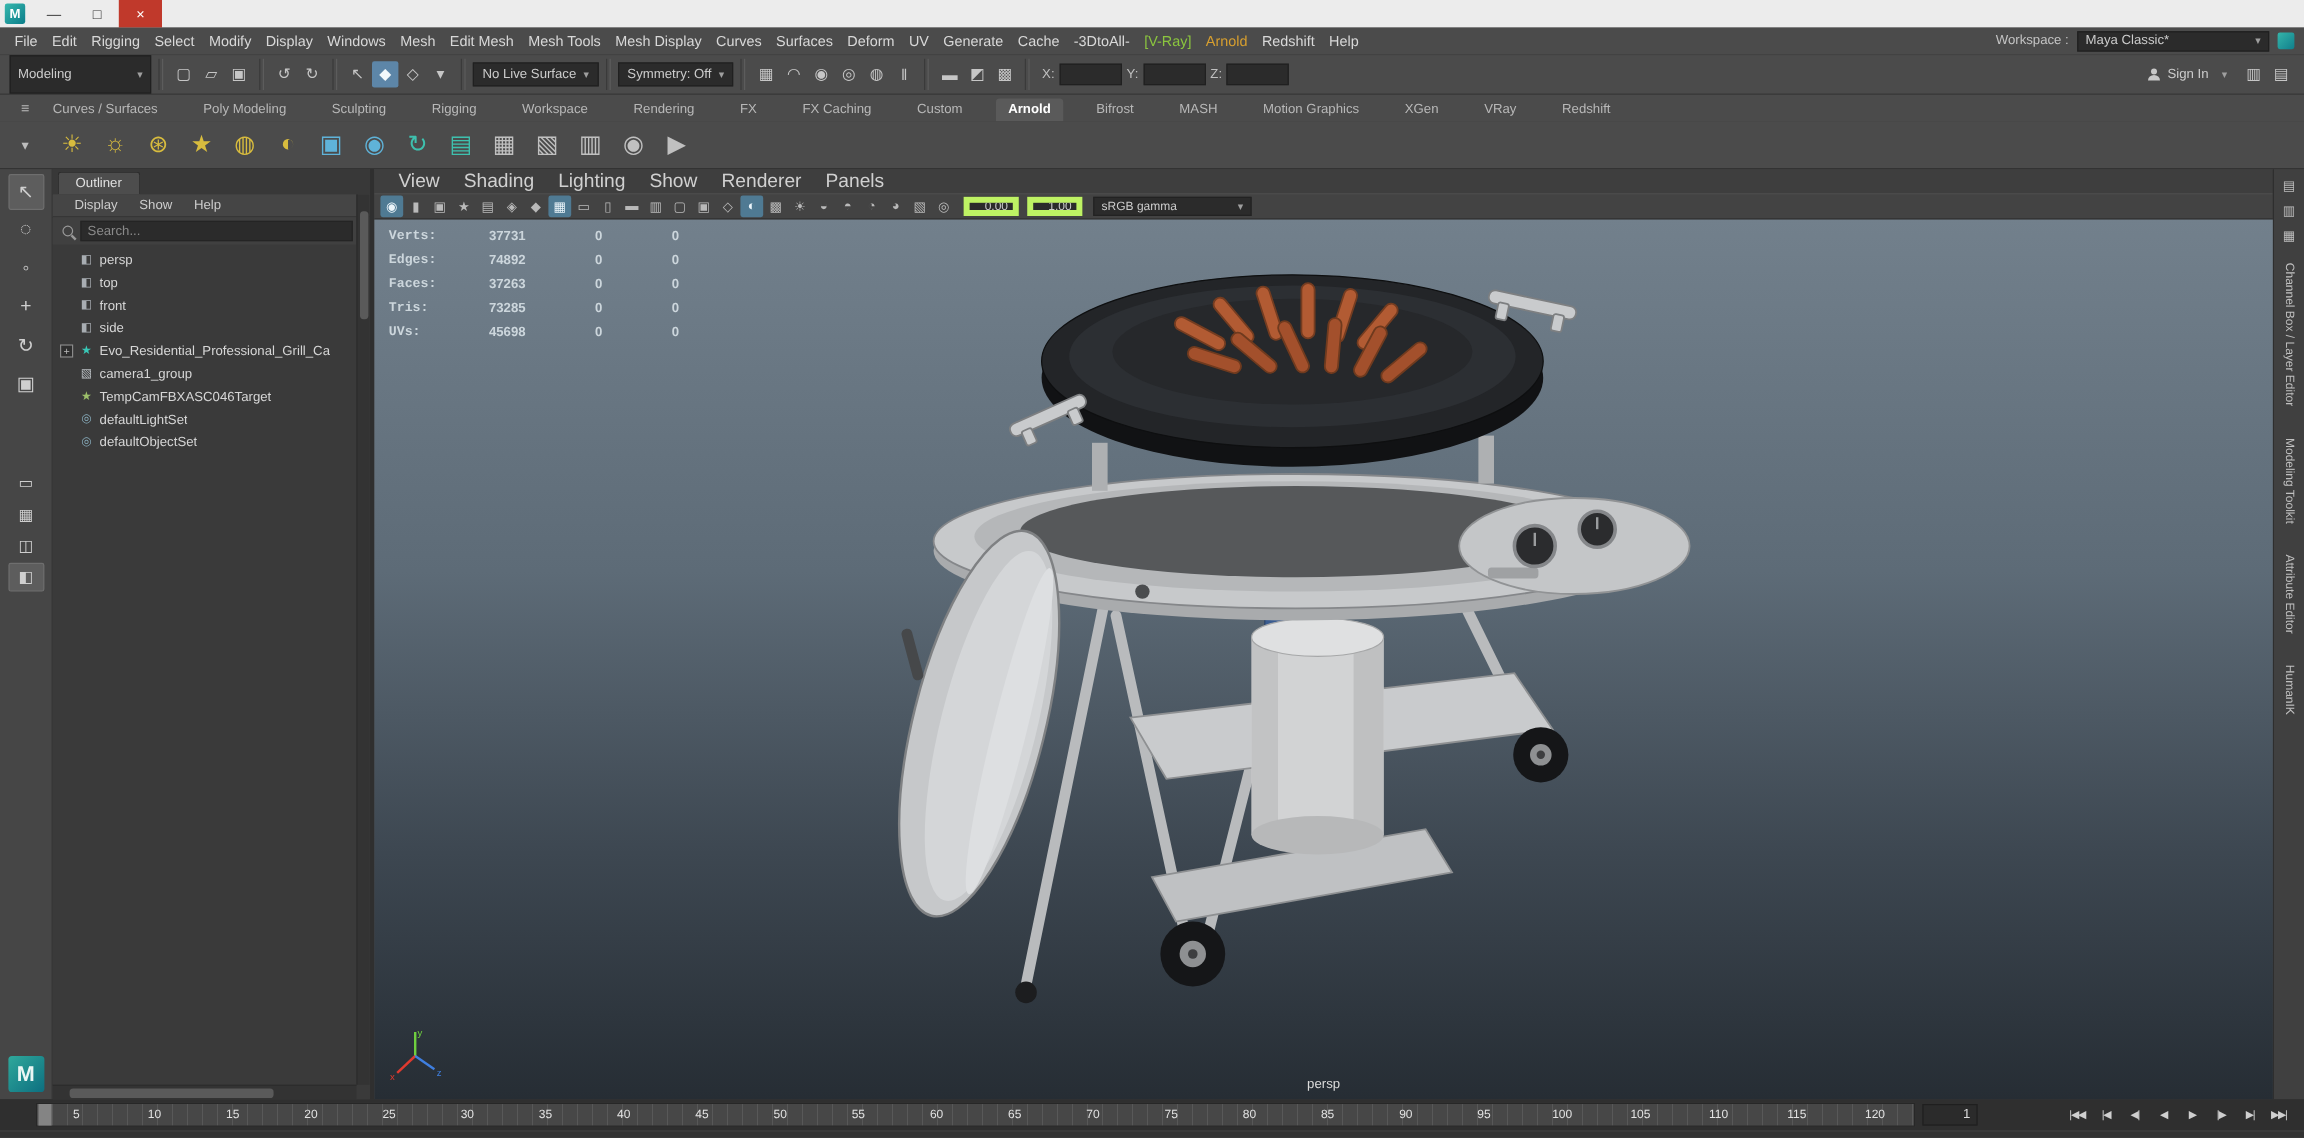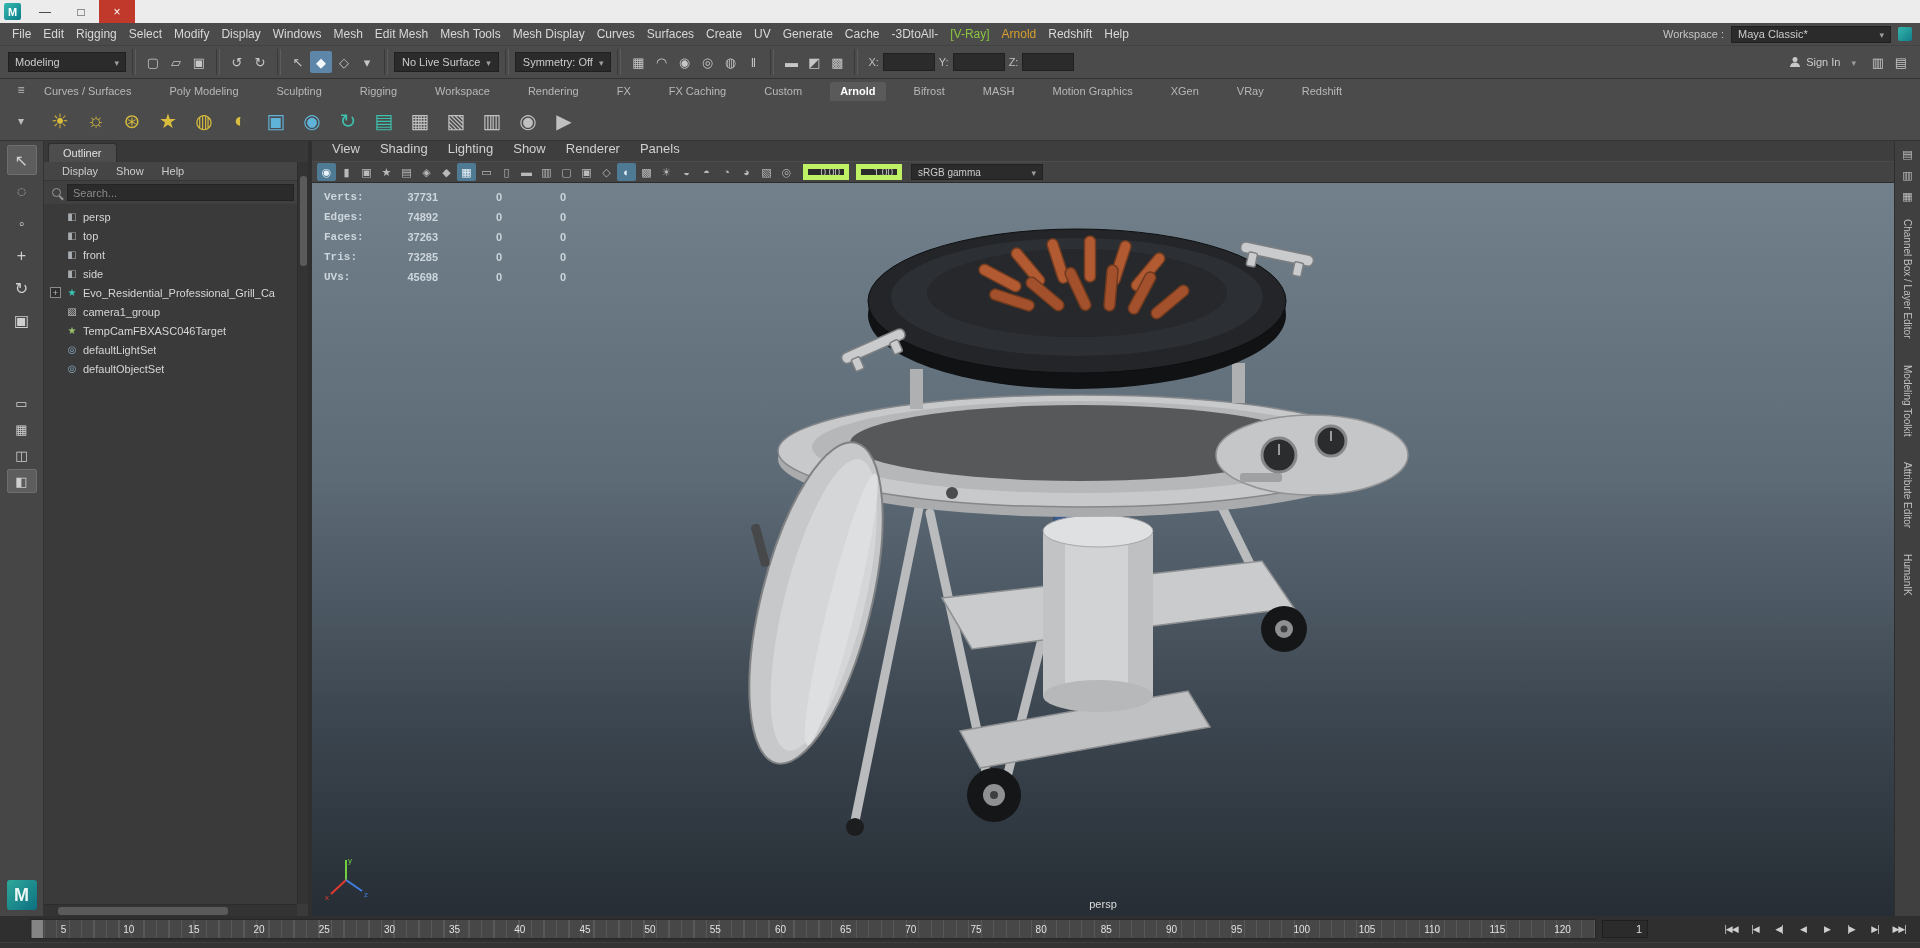--- a/index.html
+++ b/index.html
@@ -29,21 +29,21 @@
   .ws-label { font-size:11px; color:#c4c4c4; }
   .workspace-dd { background:#2b2b2b; border:1px solid #202020; color:#cccccc; font-size:11px;
     padding:1px 6px; display:flex; align-items:center; justify-content:space-between; width:160px; height:17px; }
   .dd-arrow::after { content:"▾"; font-size:9px; color:#9f9f9f; margin-left:6px; }
   .ws-icon { width:14px; height:14px; border-radius:2px; background:linear-gradient(135deg,#35b5aa,#107f8c); }
 
   
   .statusline { height:34px; background:#4b4b4b; display:flex; align-items:center; gap:3px;
     padding:0 8px; border-top:1px solid #424242; border-bottom:1px solid #333;
     font-size:11px; color:#cccccc; flex:0 0 auto; }
-  .mode-dd { background:#2b2b2b; border:1px solid #202020; height:20px; width:118px;
+  .mode-dd { background:#2b2b2b; border:1px solid #202020; height:32px; width:118px;
     display:flex; align-items:center; justify-content:space-between; padding:0 6px; }
   .dd { background:#2b2b2b; border:1px solid #202020; height:20px;
     display:flex; align-items:center; justify-content:space-between; padding:0 7px; white-space:nowrap; }
   .sep { width:4px; height:26px; border-left:1px solid #3a3a3a; border-right:1px solid #5c5c5c; margin:0 3px; }
   .slgroup { display:flex; align-items:center; gap:1px; }
   .sl-icon { width:22px; height:22px; display:flex; align-items:center; justify-content:center;
     font-size:13px; color:#c6c6c6; }
   .sl-icon.active { background:#5d86a8; color:#f2f8fb; border-radius:2px; }
   .xyz { display:flex; align-items:center; gap:4px; margin-left:4px; }
   .axis-label { color:#c0c0c0; }
@@ -111,21 +111,21 @@
   .ol-vscroll { position:absolute; right:0; top:21px; bottom:12px; width:11px; background:#333;
     border-left:1px solid #2c2c2c; }
   .ol-vscroll .thumb { position:absolute; top:14px; left:2px; width:7px; height:90px; background:#5a5a5a; border-radius:3px; }
   .ol-hscroll { position:absolute; left:0; right:11px; bottom:0; height:12px; background:#333; border-top:1px solid #2c2c2c; }
   .ol-hscroll .thumb { position:absolute; left:14px; top:2px; height:8px; width:170px; background:#5a5a5a; border-radius:3px; }
 
   .splitter { width:4px; background:#2f2f2f; }
 
   
   .viewport { flex:1; display:flex; flex-direction:column; min-width:0; background:#444; }
-  .vp-menus { height:20px; display:flex; align-items:flex-start; font-size:13px; color:#d0d0d0;
+  .vp-menus { height:20px; display:flex; align-items:flex-end; font-size:16px; color:#d0d0d0;
     background:#3e3e3e; padding-left:10px; }
   .vp-menu { padding:0 10px; }
   .vp-iconbar { height:22px; background:#434343; display:flex; align-items:center; gap:1px;
     padding:0 5px; border-bottom:1px solid #2d2d2d; border-top:1px solid #4c4c4c; }
   .vp-icons { display:flex; gap:1px; align-items:center; }
   .vp-icon { width:19px; height:18px; display:flex; align-items:center; justify-content:center;
     color:#b9b9b9; font-size:11px; border-radius:2px; }
   .vp-icon.active { background:#4f7a93; color:#eaf4fa; }
   .vp-field { width:46px; height:16px; background:#2b2b2b; border:5px solid #bef264; color:#cccccc;
     font-size:10px; text-align:right; padding:0 4px; margin-left:6px; }
@@ -191,21 +191,21 @@
         <div class="menu-item">Select</div>
         <div class="menu-item">Modify</div>
         <div class="menu-item">Display</div>
         <div class="menu-item">Windows</div>
         <div class="menu-item">Mesh</div>
         <div class="menu-item">Edit Mesh</div>
         <div class="menu-item">Mesh Tools</div>
         <div class="menu-item">Mesh Display</div>
         <div class="menu-item">Curves</div>
         <div class="menu-item">Surfaces</div>
-        <div class="menu-item">Create</div>
+        <div class="menu-item">Deform</div>
         <div class="menu-item">UV</div>
         <div class="menu-item">Generate</div>
         <div class="menu-item">Cache</div>
         <div class="menu-item">-3DtoAll-</div>
         <div class="menu-item green">[V-Ray]</div>
         <div class="menu-item gold">Arnold</div>
         <div class="menu-item">Redshift</div>
         <div class="menu-item">Help</div>
       </div>
     <div class="menubar-right">

